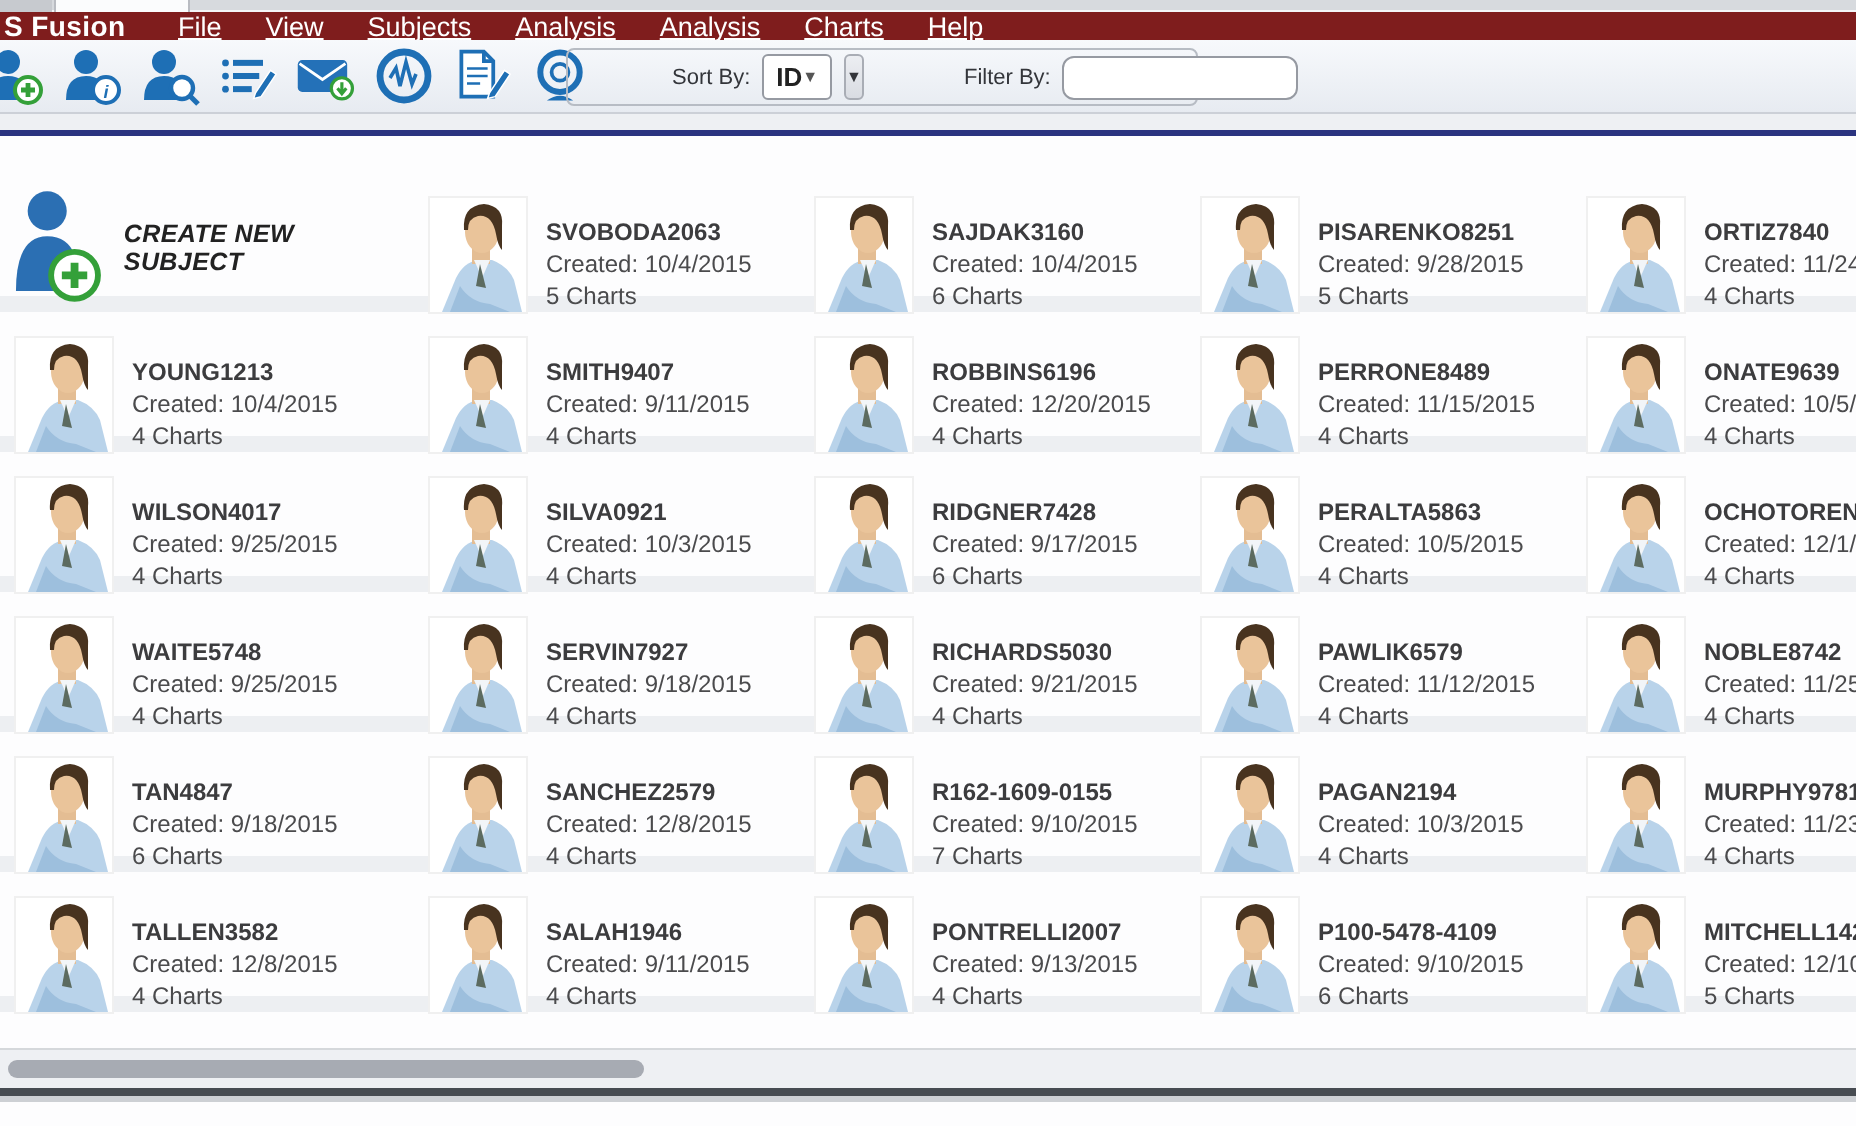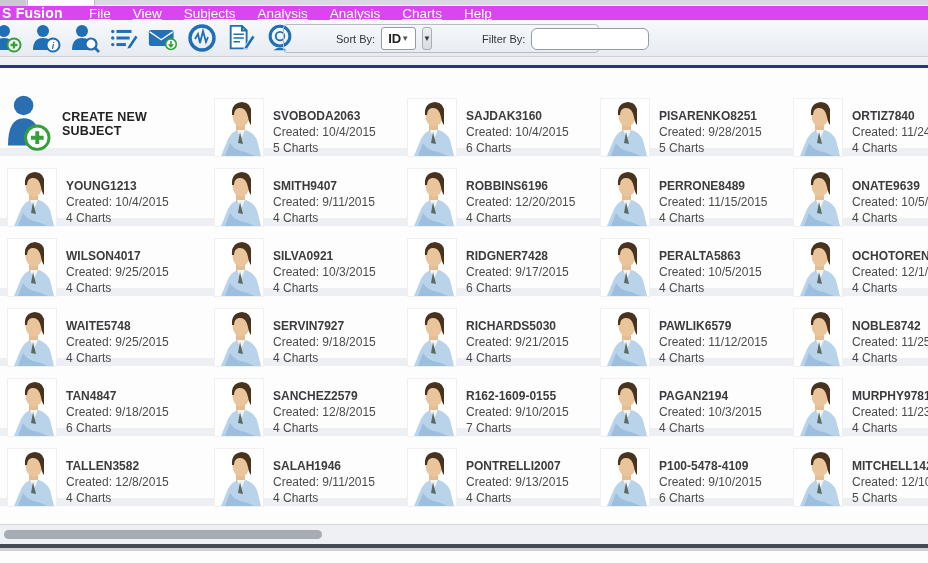--- a/index.html
+++ b/index.html
@@ -5,21 +5,21 @@
   * { margin:0; padding:0; box-sizing:border-box; }
   html,body { width:928px; height:563px; overflow:hidden; background:#fdfdfe;
               font-family:"Liberation Sans", sans-serif; }
 
   
   .top-strip { height:6px; background:#d7dade; position:relative; border-bottom:1px solid #f4f5f7;}
   .top-strip .tab-frag { position:absolute; left:27px; top:0; width:68px; height:6px; background:#fbfcfd; border-left:1px solid #b9bcc2; border-right:1px solid #b9bcc2;}
   .top-strip .dark-frag { position:absolute; left:0; top:0; width:26px; height:6px; background:#c7cacf;}
 
   
-  .menubar { height:14px; background:#d946ef; display:flex; align-items:center; color:#fff; }
+  .menubar { height:14px; background:#7f1d1d; display:flex; align-items:center; color:#fff; }
   .app-title { font-weight:bold; font-size:14px; padding-left:2px; width:78px; letter-spacing:.2px;}
   .menu-items { display:flex; }
   .menu-item { font-size:13.5px; padding:4px 11px; cursor:default;text-decoration:underline; }
 
   
   .toolbar { height:37px; background:linear-gradient(#f7f9fc,#e7ebf1); border-bottom:1px solid #ccd0d7; position:relative; display:flex; align-items:center; }
   .tool-icons { display:flex; align-items:center; gap:9px; margin-left:-8px; }
   .tool-btn { width:30px; height:30px; display:flex; align-items:center; justify-content:center; }
   .gap8 { height:8px; background:#eef0f3; }
   .navy-line { height:3px; background:#2b3480; }
@@ -39,21 +39,21 @@
   
   .content { height:456px; background:#fdfdfe; overflow:hidden; }
   .grid { display:grid; grid-template-columns:207px 193px 193px 193px 193px; grid-auto-rows:70px;
           margin-top:18px; width:979px;
           background:repeating-linear-gradient(to bottom,#fdfdfe 0 62px,#edeff2 62px 70px); }
   .cell { display:flex; align-items:flex-end; padding-left:8px; padding-top:8px; }
   .avatar { width:48px; height:57px; flex:0 0 48px; background:#fff; box-shadow:0 0 0 1px #f0f0f0;}
   .cell-text { margin-left:10px; padding-top:2px; }
   .s-name { font-size:12px; font-weight:bold; color:#3c3c3e; line-height:16px; white-space:nowrap;}
   .s-line { font-size:12px; color:#4b4b4d; line-height:16px; white-space:nowrap;}
-  .create-cell { display:flex; align-items:center; padding-left:7px; padding-top:6px;}
+  .create-cell { display:flex; align-items:center; padding-left:7px; padding-top:6px;font-style:italic;}
   .create-label { font-size:12.5px; font-weight:bold; color:#222; margin-left:10px; letter-spacing:.2px;}
 
   
   .hscroll { height:20px; background:#eef0f3; border-top:1px solid #d5d8db; position:relative; }
   .hthumb { position:absolute; left:4px; top:5px; width:318px; height:9px; background:#a7abb3; border-radius:5px;}
   .win-edge-dark { height:4px; background:#474c52; }
   .win-edge-light { height:3px; background:#cdd0d4; }
 </style>
 </head>
 <body>

